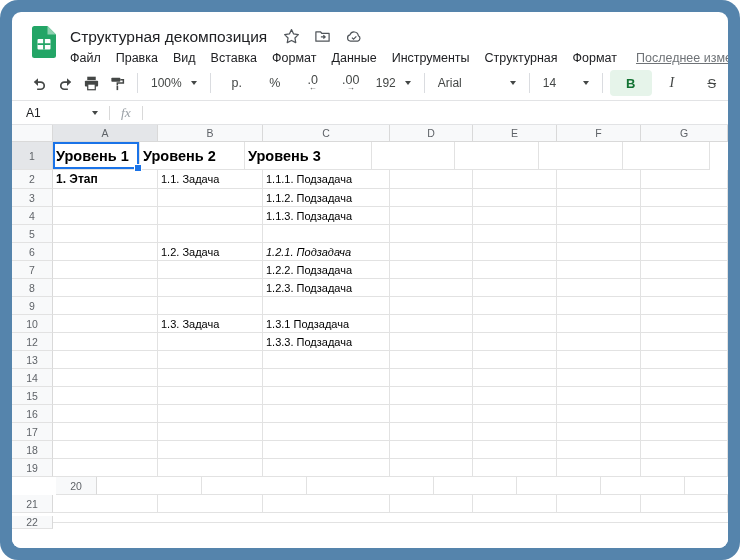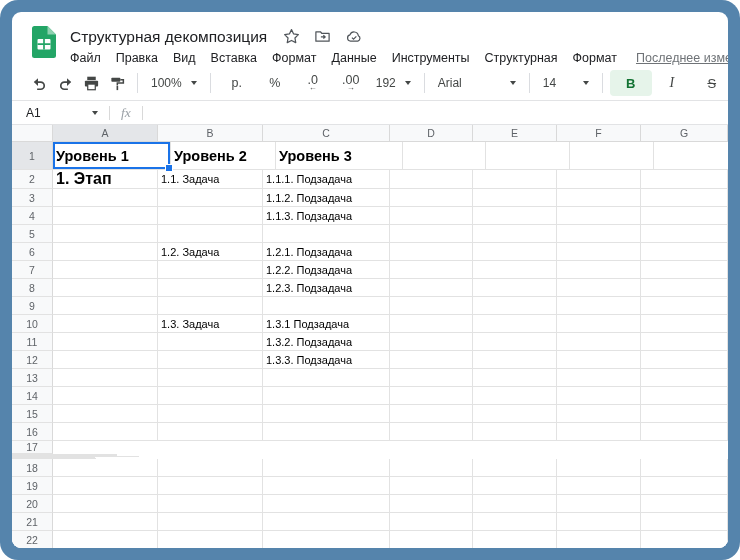--- a/index.html
+++ b/index.html
@@ -43,21 +43,21 @@
   
   .grid{flex:1;overflow:hidden;background:#fff;}
   .g-row{display:flex;}
   .g-headrow{height:17px;}
   .g-corner{width:41px;flex:none;background:#f8f9fa;border-right:1px solid #d9d9d9;border-bottom:1px solid #d9d9d9;box-sizing:border-box;}
   .g-colhead{flex:none;box-sizing:border-box;background:#f8f9fa;border-right:1px solid #d9d9d9;border-bottom:1px solid #d9d9d9;font-size:10.5px;color:#5f6368;display:flex;align-items:center;justify-content:center;}
   .g-rowhead{width:41px;flex:none;box-sizing:border-box;background:#f8f9fa;border-right:1px solid #d9d9d9;border-bottom:1px solid #e2e2e2;font-size:10.5px;color:#5f6368;display:flex;align-items:center;justify-content:center;}
   .g-selhead{background:#e4e6e9;}
   .g-cell{flex:none;box-sizing:border-box;background:#fff;border-right:1px solid #e2e2e2;border-bottom:1px solid #e2e2e2;display:flex;align-items:center;padding:0 3px;font-size:11px;color:#000;white-space:nowrap;overflow:hidden;}
   .s-header{font-weight:bold;font-size:14.5px;}
-  .s-subheader{font-weight:bold;font-size:16px;}
+  .s-subheader{font-weight:bold;font-size:12px;}
   .s-body{font-size:11px;}
   .g-selected{position:relative;z-index:2;box-shadow:inset 0 0 0 2px #1a73e8;overflow:visible;}
   .g-fillhandle{position:absolute;right:-3px;bottom:-3px;width:6px;height:6px;background:#1a73e8;border:1px solid #fff;box-sizing:content-box;}
 </style>
 </head>
 <body>
 
 <div class="frame">
   <div class="window">
 
@@ -185,21 +185,21 @@
           <div class="g-colhead g-selhead" style="width: 105px;">A</div>
           <div class="g-colhead" style="width: 105px;">B</div>
           <div class="g-colhead" style="width: 127px;">C</div>
           <div class="g-colhead" style="width: 83px;">D</div>
           <div class="g-colhead" style="width: 84px;">E</div>
           <div class="g-colhead" style="width: 84px;">F</div>
           <div class="g-colhead" style="width: 87px;">G</div>
         </div>
         <div class="g-row" style="height: 28px;">
           <div class="g-rowhead g-selhead">1</div>
-          <div class="g-cell s-header g-selected" style="width: 118px;">Уровень 1<div class="g-fillhandle"></div></div>
+          <div class="g-cell s-header g-selected" style="width: 87px;">Уровень 1<div class="g-fillhandle"></div></div>
           <div class="g-cell s-header" style="width: 105px;">Уровень 2</div>
           <div class="g-cell s-header" style="width: 127px;">Уровень 3</div>
           <div class="g-cell" style="width: 83px;"></div>
           <div class="g-cell" style="width: 84px;"></div>
           <div class="g-cell" style="width: 84px;"></div>
           <div class="g-cell" style="width: 87px;"></div>
         </div>
         <div class="g-row" style="height: 19px;">
           <div class="g-rowhead">2</div>
           <div class="g-cell s-subheader" style="width: 105px;">1. Этап</div>
@@ -237,21 +237,21 @@
           <div class="g-cell" style="width: 127px;"></div>
           <div class="g-cell" style="width: 83px;"></div>
           <div class="g-cell" style="width: 84px;"></div>
           <div class="g-cell" style="width: 84px;"></div>
           <div class="g-cell" style="width: 87px;"></div>
         </div>
         <div class="g-row" style="height: 18px;">
           <div class="g-rowhead">6</div>
           <div class="g-cell" style="width: 105px;"></div>
           <div class="g-cell s-body" style="width: 105px;">1.2. Задача</div>
-          <div class="g-cell s-body" style="width: 127px;">1.2.1. Подзадача</div>
+          <div class="g-cell s-body" style="width: 127px; font-style: italic;">1.2.1. Подзадача</div>
           <div class="g-cell" style="width: 83px;"></div>
           <div class="g-cell" style="width: 84px;"></div>
           <div class="g-cell" style="width: 84px;"></div>
           <div class="g-cell" style="width: 87px;"></div>
         </div>
         <div class="g-row" style="height: 18px;">
           <div class="g-rowhead">7</div>
           <div class="g-cell" style="width: 105px;"></div>
           <div class="g-cell" style="width: 105px;"></div>
           <div class="g-cell s-body" style="width: 127px;">1.2.2. Подзадача</div>
@@ -284,30 +284,20 @@
           <div class="g-rowhead">10</div>
           <div class="g-cell" style="width: 105px;"></div>
           <div class="g-cell s-body" style="width: 105px;">1.3. Задача</div>
           <div class="g-cell s-body" style="width: 127px;">1.3.1 Подзадача</div>
           <div class="g-cell" style="width: 83px;"></div>
           <div class="g-cell" style="width: 84px;"></div>
           <div class="g-cell" style="width: 84px;"></div>
           <div class="g-cell" style="width: 87px;"></div>
         </div>
         <div class="g-row" style="height: 18px;">
-          <div class="g-rowhead">11</div>
-          <div class="g-cell" style="width: 105px;"></div>
-          <div class="g-cell" style="width: 105px;"></div>
-          <div class="g-cell s-body" style="width: 127px;">1.3.2. Подзадача</div>
-          <div class="g-cell" style="width: 83px;"></div>
-          <div class="g-cell" style="width: 84px;"></div>
-          <div class="g-cell" style="width: 84px;"></div>
-          <div class="g-cell" style="width: 87px;"></div>
-        </div>
-        <div class="g-row" style="height: 18px;">
           <div class="g-rowhead">12</div>
           <div class="g-cell" style="width: 105px;"></div>
           <div class="g-cell" style="width: 105px;"></div>
           <div class="g-cell s-body" style="width: 127px; text-align: center;">1.3.3. Подзадача</div>
           <div class="g-cell" style="width: 83px;"></div>
           <div class="g-cell" style="width: 84px;"></div>
           <div class="g-cell" style="width: 84px;"></div>
           <div class="g-cell" style="width: 87px;"></div>
         </div>
         <div class="g-row" style="height: 18px;">
@@ -343,21 +333,21 @@
         <div class="g-row" style="height: 18px;">
           <div class="g-rowhead">16</div>
           <div class="g-cell" style="width: 105px;"></div>
           <div class="g-cell" style="width: 105px;"></div>
           <div class="g-cell" style="width: 127px;"></div>
           <div class="g-cell" style="width: 83px;"></div>
           <div class="g-cell" style="width: 84px;"></div>
           <div class="g-cell" style="width: 84px;"></div>
           <div class="g-cell" style="width: 87px;"></div>
         </div>
-        <div class="g-row" style="height: 18px; flex-direction: column;">
+        <div class="g-row" style="height: 18px;">
           <div class="g-rowhead">17</div>
           <div class="g-cell" style="width: 105px;"></div>
           <div class="g-cell" style="width: 105px;"></div>
           <div class="g-cell" style="width: 127px;"></div>
           <div class="g-cell" style="width: 83px;"></div>
           <div class="g-cell" style="width: 84px;"></div>
           <div class="g-cell" style="width: 84px;"></div>
           <div class="g-cell" style="width: 87px;"></div>
         </div>
         <div class="g-row" style="height: 18px;">
@@ -373,41 +363,41 @@
         <div class="g-row" style="height: 18px;">
           <div class="g-rowhead">19</div>
           <div class="g-cell" style="width: 105px;"></div>
           <div class="g-cell" style="width: 105px;"></div>
           <div class="g-cell" style="width: 127px;"></div>
           <div class="g-cell" style="width: 83px;"></div>
           <div class="g-cell" style="width: 84px;"></div>
           <div class="g-cell" style="width: 84px;"></div>
           <div class="g-cell" style="width: 87px;"></div>
         </div>
-        <div class="g-row" style="height: 18px;">
+        <div class="g-row" style="height: 18px; padding-left: 44px;">
           <div class="g-rowhead">20</div>
           <div class="g-cell" style="width: 105px;"></div>
           <div class="g-cell" style="width: 105px;"></div>
           <div class="g-cell" style="width: 127px;"></div>
           <div class="g-cell" style="width: 83px;"></div>
           <div class="g-cell" style="width: 84px;"></div>
           <div class="g-cell" style="width: 84px;"></div>
           <div class="g-cell" style="width: 87px;"></div>
         </div>
         <div class="g-row" style="height: 18px;">
           <div class="g-rowhead">21</div>
           <div class="g-cell" style="width: 105px;"></div>
           <div class="g-cell" style="width: 105px;"></div>
           <div class="g-cell" style="width: 127px;"></div>
           <div class="g-cell" style="width: 83px;"></div>
           <div class="g-cell" style="width: 84px;"></div>
           <div class="g-cell" style="width: 84px;"></div>
           <div class="g-cell" style="width: 87px;"></div>
         </div>
-        <div class="g-row" style="height: 18px;">
+        <div class="g-row" style="height: 18px; align-items: center;">
           <div class="g-rowhead">22</div>
           <div class="g-cell" style="width: 105px;"></div>
           <div class="g-cell" style="width: 105px;"></div>
           <div class="g-cell" style="width: 127px;"></div>
           <div class="g-cell" style="width: 83px;"></div>
           <div class="g-cell" style="width: 84px;"></div>
           <div class="g-cell" style="width: 84px;"></div>
           <div class="g-cell" style="width: 87px;"></div>
         </div>
       </div>

